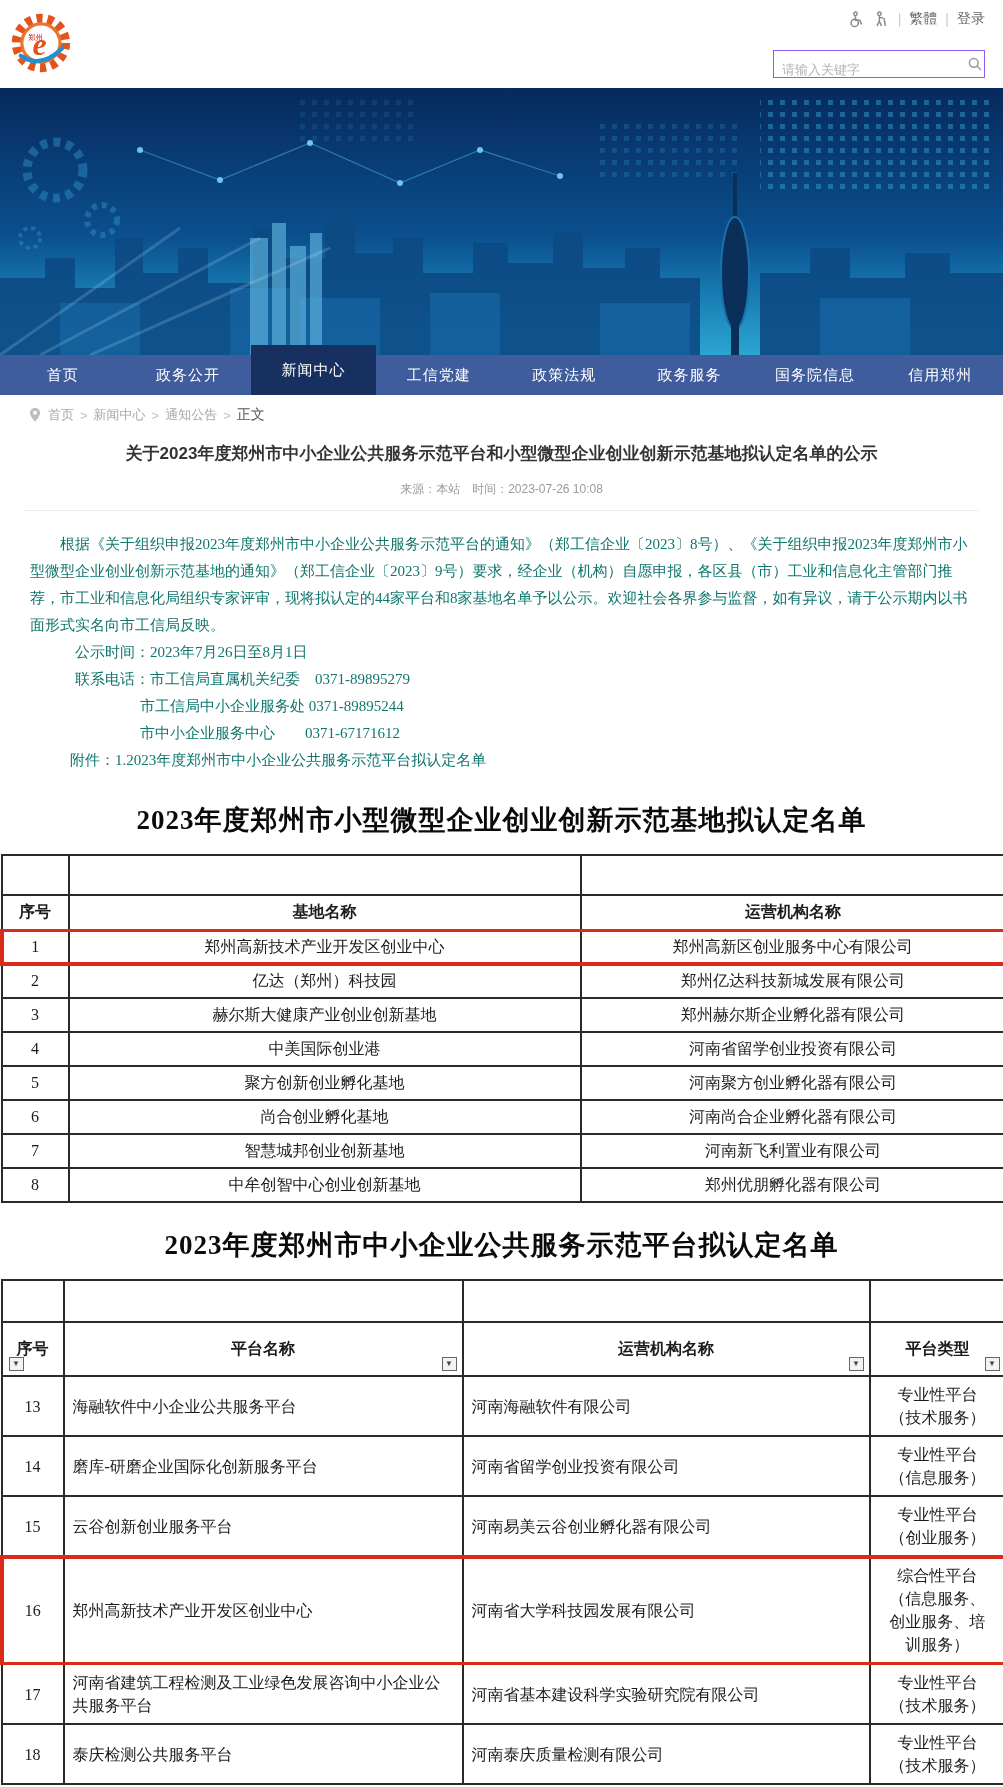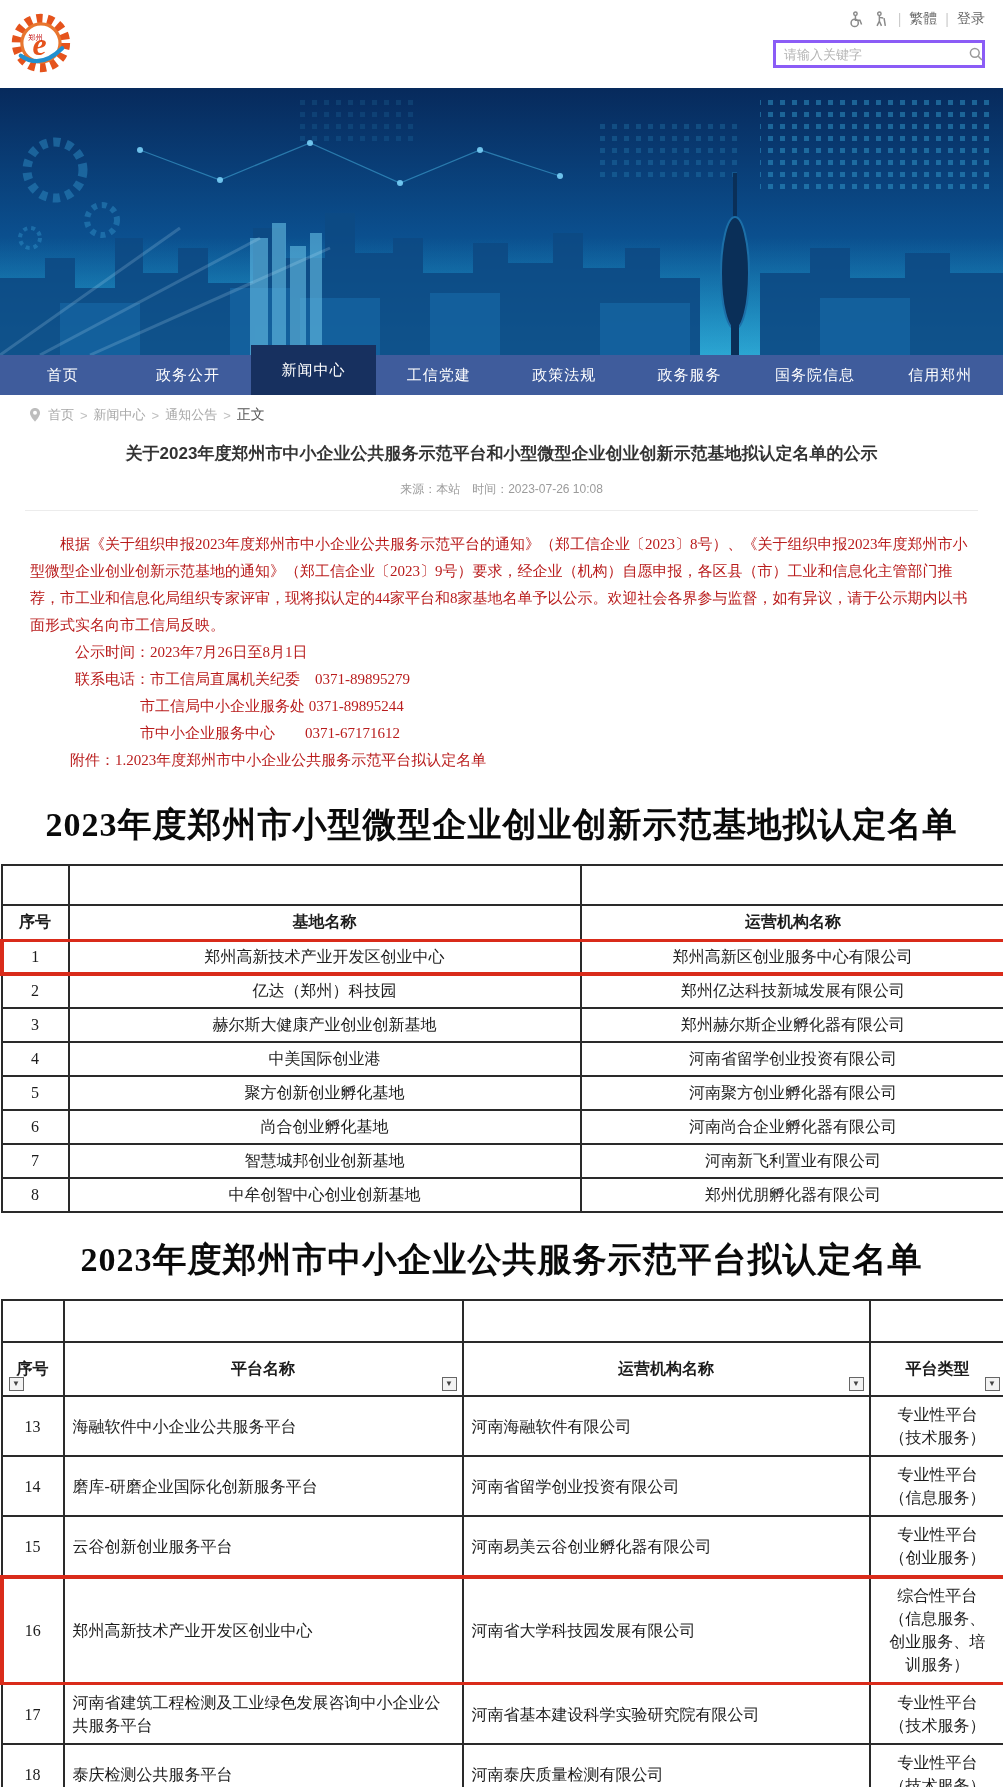--- a/index.html
+++ b/index.html
@@ -14,22 +14,22 @@
   .logo-wrap { position:absolute; left:8px; top:8px; display:flex; align-items:center; cursor:pointer; }
   .logo-svg { width:68px; height:70px; }
   .site-ids { margin-left:10px; }
   .site-name { font-size:31px; font-weight:bold; color:#d01212; letter-spacing:2px; line-height:40px; }
   .site-url  { font-size:17px; color:#8b8b8b; letter-spacing:1px; line-height:22px; }
   .top-links { position:absolute; right:18px; top:10px; display:flex; align-items:center; gap:8px;
                font-size:14px; color:#666; }
   .top-links a { color:#666; text-decoration:none; cursor:pointer; }
   .top-links .sep { color:#ccc; }
   .a11y { width:17px; height:17px; display:inline-block; cursor:pointer; }
-  .search-box { position:absolute; right:18px; top:40px; width:212px; height:28px;
-                border:3px solid #8b5cf6; display:flex; align-items:center; background:#fff; }
+  .search-box { position:absolute; right:18px; top:50px; width:212px; height:28px;
+                border:1px solid #8b5cf6; display:flex; align-items:flex-end; background:#fff; }
   .search-box input { flex:1; border:none; outline:none; padding:0 8px; font-size:13px; color:#555;
                       font-family:"Liberation Sans",sans-serif; background:transparent; }
   .search-box input::placeholder { color:#b5b5b5; }
   .search-btn { width:28px; height:26px; display:flex; align-items:center; justify-content:center; cursor:pointer; }
 
   
   .banner { height:267px; position:relative; overflow:hidden; }
   .banner svg { display:block; }
 
   
@@ -44,30 +44,30 @@
   .breadcrumb .crumb.current { color:#555; font-size:14px; cursor:default; }
   .breadcrumb .bsep { color:#c0c0c0; }
   .pin-icon { width:14px; height:16px; }
 
   
   .article-title { margin:8px 55px 0; font-size:17px; font-weight:bold; color:#333;
                    text-align:center; line-height:26px; }
   .article-meta { text-align:center; font-size:12px; color:#9b9b9b; padding:10px 0 12px;
                   margin:4px 25px; border-bottom:1px solid #ececec; }
   .article-body { padding:16px 30px 4px; font-family:"Liberation Serif","DejaVu Serif",serif;
-                  font-size:15px; color:#b91c1c; line-height:27px; }
+                  font-size:15px; color:#0f766e; line-height:27px; }
   .article-body .p { margin:0; }
   .p.first { text-indent:2em; }
   .p.ind1  { padding-left:45px; }
   .p.ind2  { padding-left:40px; }
   .p.ind2b { padding-left:83px; }
   .p.ind3  { padding-left:110px; }
 
   
-  .big-title { font-family:"Liberation Serif","DejaVu Serif",serif; font-size:34px; font-weight:bold;
+  .big-title { font-family:"Liberation Serif","DejaVu Serif",serif; font-size:27px; font-weight:bold;
                color:#0a0a0a; text-align:center; margin:24px 10px 16px; letter-spacing:1px; }
 
   
   .table-clip { width:1003px; overflow:hidden; }
   table.doc { border-collapse:collapse; table-layout:fixed; width:1004px;
               font-family:"Liberation Serif","DejaVu Serif",serif; color:#1c1c1c; }
   table.doc td, table.doc th { border:2px solid #2a2a2a; text-align:center; font-weight:normal;
                                overflow:hidden; }
   #table1 { font-size:16px; }
   #table1 td { height:34px; padding:1px 6px; }

